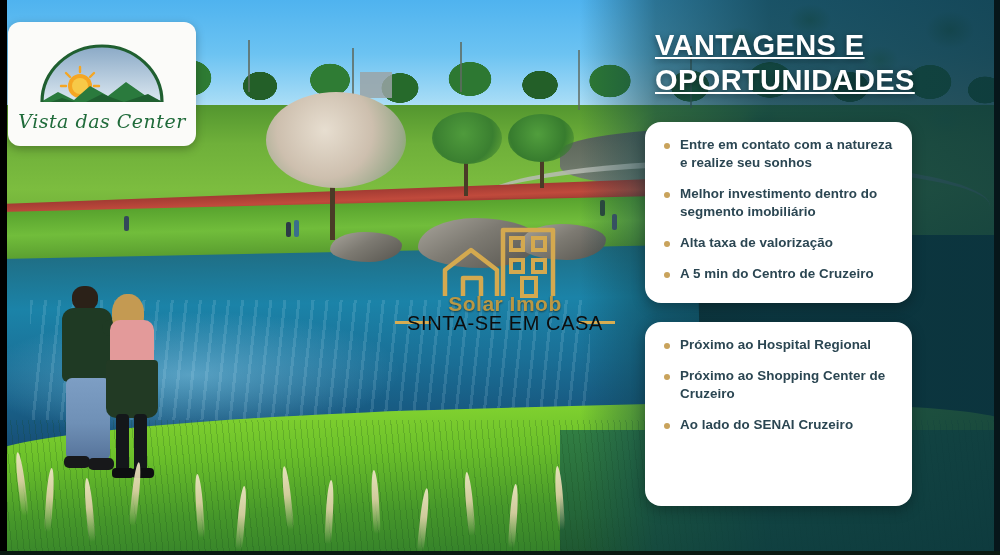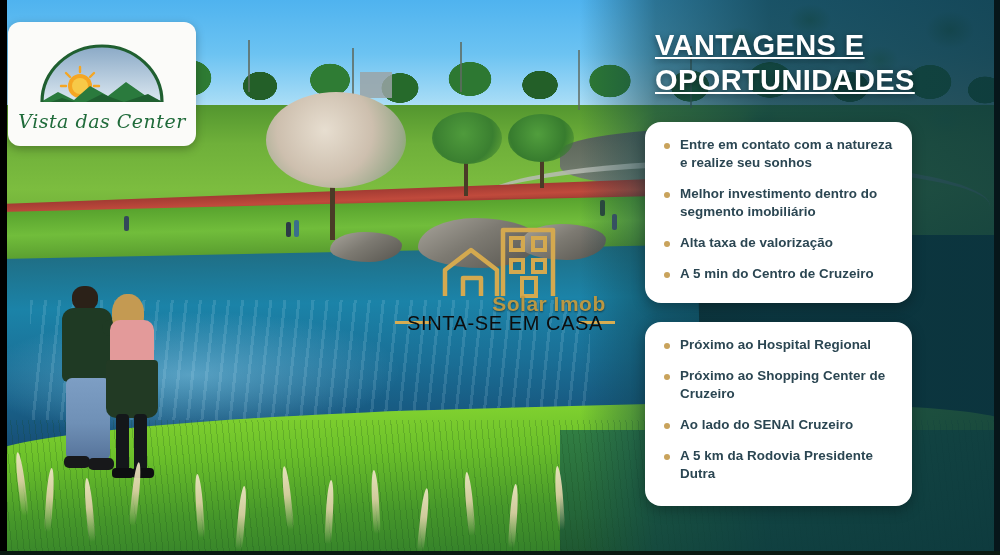--- a/index.html
+++ b/index.html
@@ -188,21 +188,20 @@
     pointer-events: none;
   }
   .wm-brand {
     position: absolute; left: 0; top: 64px; width: 240px;
     text-align: center;
     font-size: 21px; font-weight: 700;
     color: #c79a3c;
     letter-spacing: .5px;
     opacity: .92;
     text-shadow: 0 1px 2px rgba(0,0,0,.55);
-    padding-left: 44px;
   }
   .wm-tag {
     position: absolute; left: 0; top: 84px; width: 240px;
     text-align: center;
     font-size: 20px; font-weight: 400;
     color: #0d0d0d;
     letter-spacing: .6px;
   }
   .wm-rule {
     position: absolute; top: 93px; height: 3px; width: 36px;
@@ -433,20 +432,16 @@
         <span>Próximo ao Hospital Regional</span>
       </li>
       <li class="bullet-row">
         <span class="bullet-dot"></span>
         <span>Próximo ao Shopping Center de Cruzeiro</span>
       </li>
       <li class="bullet-row">
         <span class="bullet-dot"></span>
         <span>Ao lado do SENAI Cruzeiro</span>
       </li>
-      <li class="bullet-row">
-        <span class="bullet-dot"></span>
-        <span>A 5 km da Rodovia Presidente Dutra</span>
-      </li>
     </ul>
   </div>
 
 </div>
 
 </body></html>

